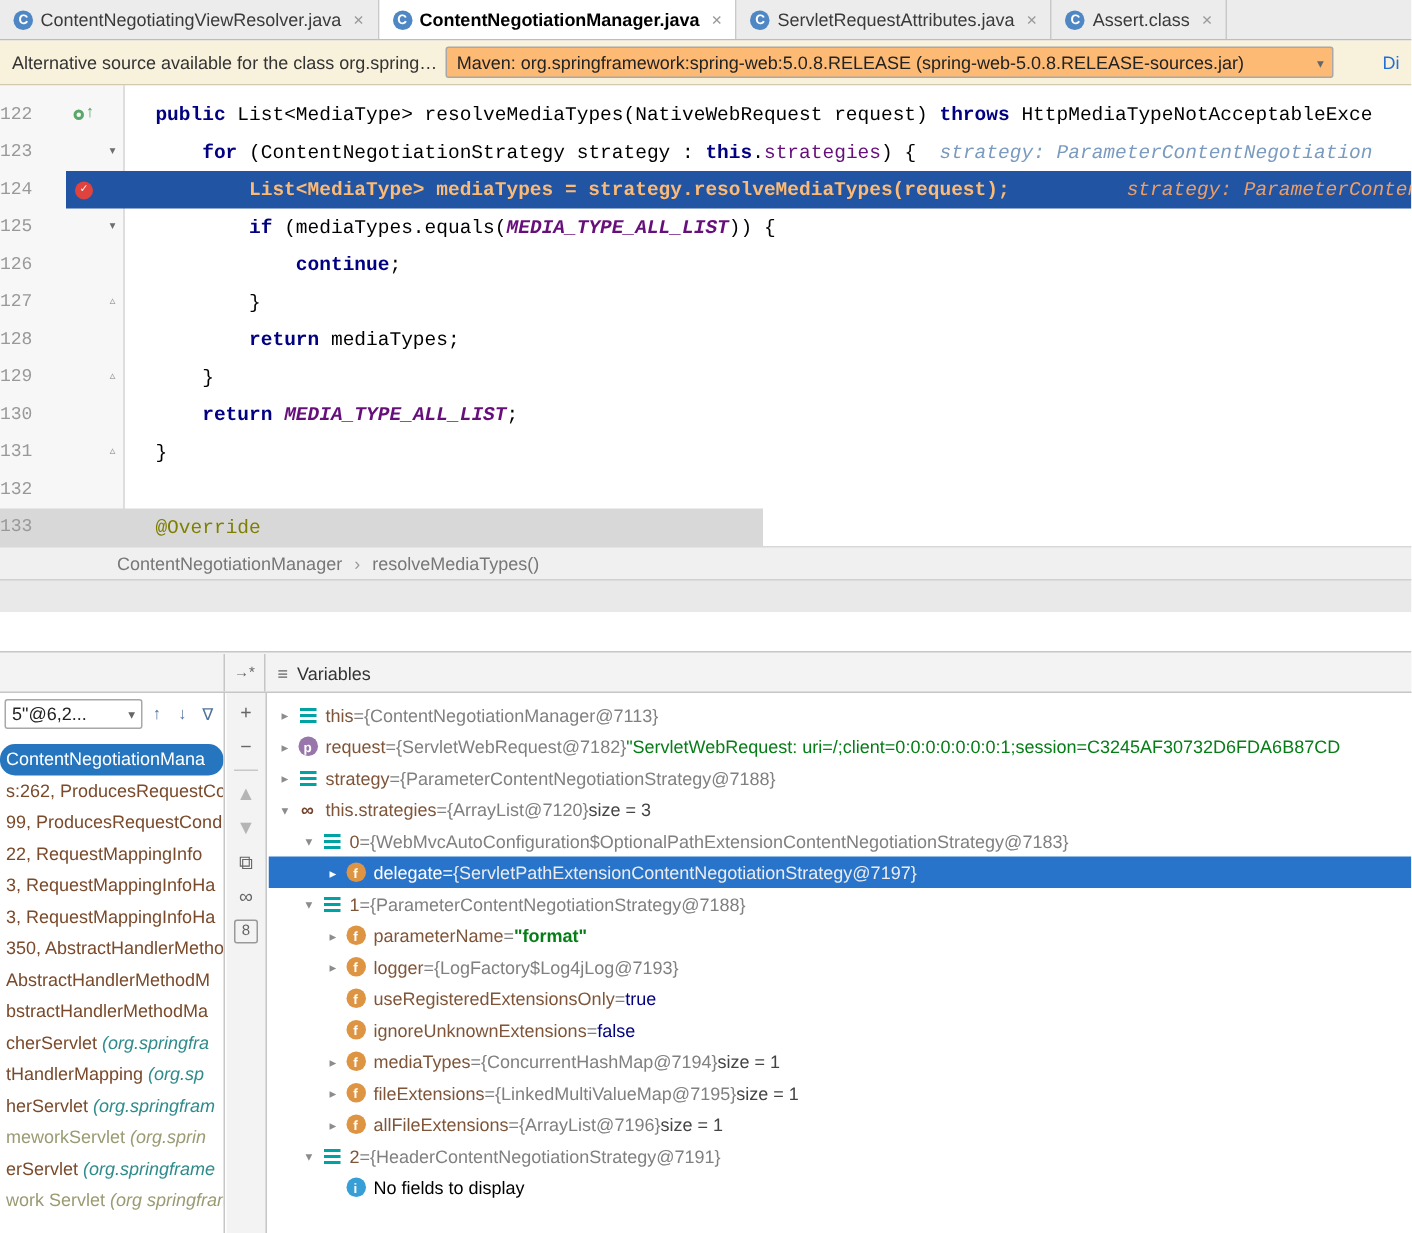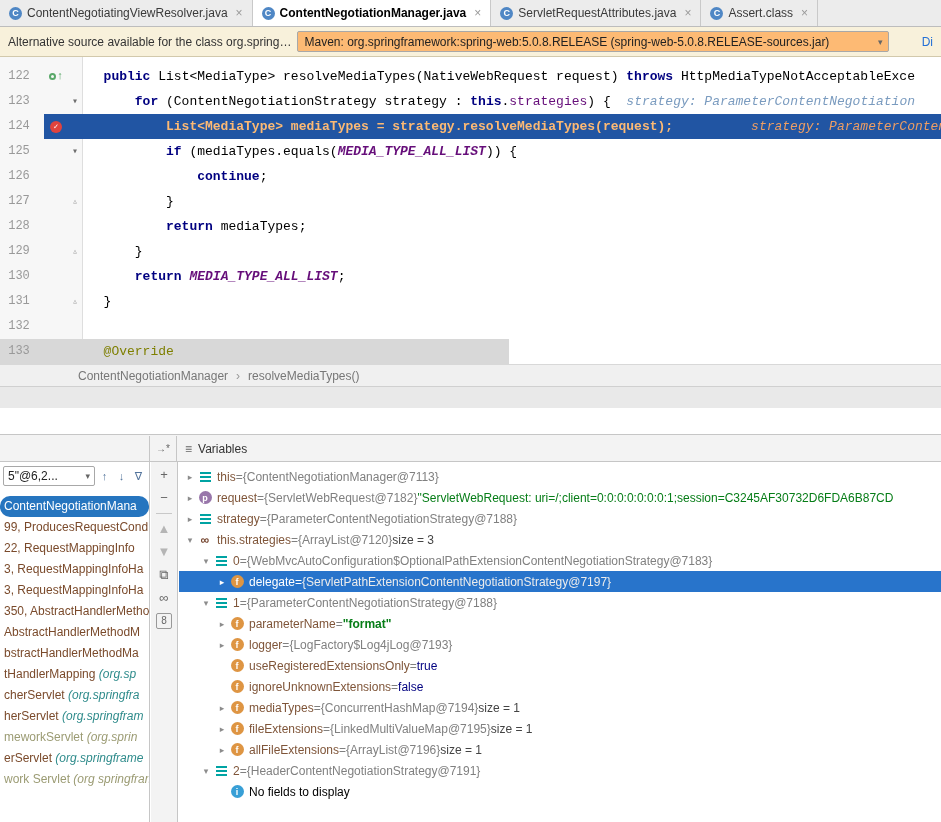--- a/index.html
+++ b/index.html
@@ -20,21 +20,21 @@
   #combo { display:flex; align-items:center; justify-content:space-between; background:#fdba74; border:1px solid #A8A8A8; border-radius:2px; height:21px; padding:8px 6px; width:592px; margin-left:6px; overflow:hidden; }
   #combo-text { white-space:nowrap; overflow:hidden; color:#222; }
   .combo-arrow { color:#666; margin-left:6px; font-size:9px; flex:0 0 auto; }
   #notif-action { color:#2470D6; margin-left:auto; padding-left:8px; }
 
   
   #editor { left:0; top:57px; width:941px; height:307px; padding-top:7px; overflow:hidden;
             font-family:"Liberation Mono","DejaVu Sans Mono",monospace; font-size:13px;
             background:linear-gradient(to right,#F7F7F7 0 82px,#DEDEDE 82px 83px,#FFFFFF 83px); }
   .eline { display:flex; height:25px; line-height:25px; white-space:pre; }
-  .gnum { width:44px; text-align:center; padding-right:6px; color:#999; font-size:12px; flex:0 0 auto; }
+  .gnum { width:44px; text-align:left; padding-right:6px; color:#999; font-size:12px; flex:0 0 auto; }
   .gicon { width:24px; display:flex; align-items:center; justify-content:center; gap:1px; flex:0 0 auto; }
   .gfold { width:14px; text-align:center; flex:0 0 auto; font-size:10px; }
   .code { flex:1; padding-left:6px; overflow:hidden; }
   .eline.hl .gicon, .eline.hl .gfold, .eline.hl .code { background:#2155A3; }
   .eline.band .gnum, .eline.band .gicon, .eline.band .gfold { background:#D8D8D8; }
   .eline.band .code { background:linear-gradient(to right,#D8D8D8 0 427px,#FFFFFF 427px); }
   .tk-pl { color:#000; }
   .tk-kw { color:#000080; font-weight:bold; }
   .tk-field { color:#660E7A; }
   .tk-sf { color:#660E7A; font-weight:bold; font-style:italic; }
@@ -206,29 +206,30 @@
     <div id="fcombo">
       <span id="fcombo-text">5"@6,2...</span>
       <span class="combo-arrow">▾</span>
     </div>
     <span class="ficonbtn">↑</span>
     <span class="ficonbtn">↓</span>
     <span class="ficonbtn">∇</span>
   </div>
   <div id="flist">
       <div class="fitem sel"><span class="flabel">ContentNegotiationMana</span></div>
+      <div class="fitem"><span class="flabel">s:262, ProducesRequestCo</span></div>
       <div class="fitem"><span class="flabel">99, ProducesRequestCond</span></div>
       <div class="fitem"><span class="flabel">22, RequestMappingInfo </span></div>
       <div class="fitem"><span class="flabel">3, RequestMappingInfoHa</span></div>
       <div class="fitem"><span class="flabel">3, RequestMappingInfoHa</span></div>
       <div class="fitem"><span class="flabel">350, AbstractHandlerMetho</span></div>
       <div class="fitem"><span class="flabel">AbstractHandlerMethodM</span></div>
       <div class="fitem"><span class="flabel">bstractHandlerMethodMa</span></div>
+      <div class="fitem"><span class="flabel">cherServlet </span><span class="pkg">(org.springfra</span></div>
       <div class="fitem"><span class="flabel">tHandlerMapping </span><span class="pkg">(org.sp</span></div>
-      <div class="fitem"><span class="flabel">cherServlet </span><span class="pkg">(org.springfra</span></div>
       <div class="fitem"><span class="flabel">herServlet </span><span class="pkg">(org.springfram</span></div>
       <div class="fitem dim"><span class="flabel">meworkServlet </span><span class="pkg">(org.sprin</span></div>
       <div class="fitem"><span class="flabel">erServlet </span><span class="pkg">(org.springframe</span></div>
       <div class="fitem dim"><span class="flabel">work Servlet </span><span class="pkg">(org springframew</span></div>
     </div>
 </div>
 
 <div id="wtoolbar" class="abs">
     <span class="wicon">+</span>
     <span class="wicon">−</span>

